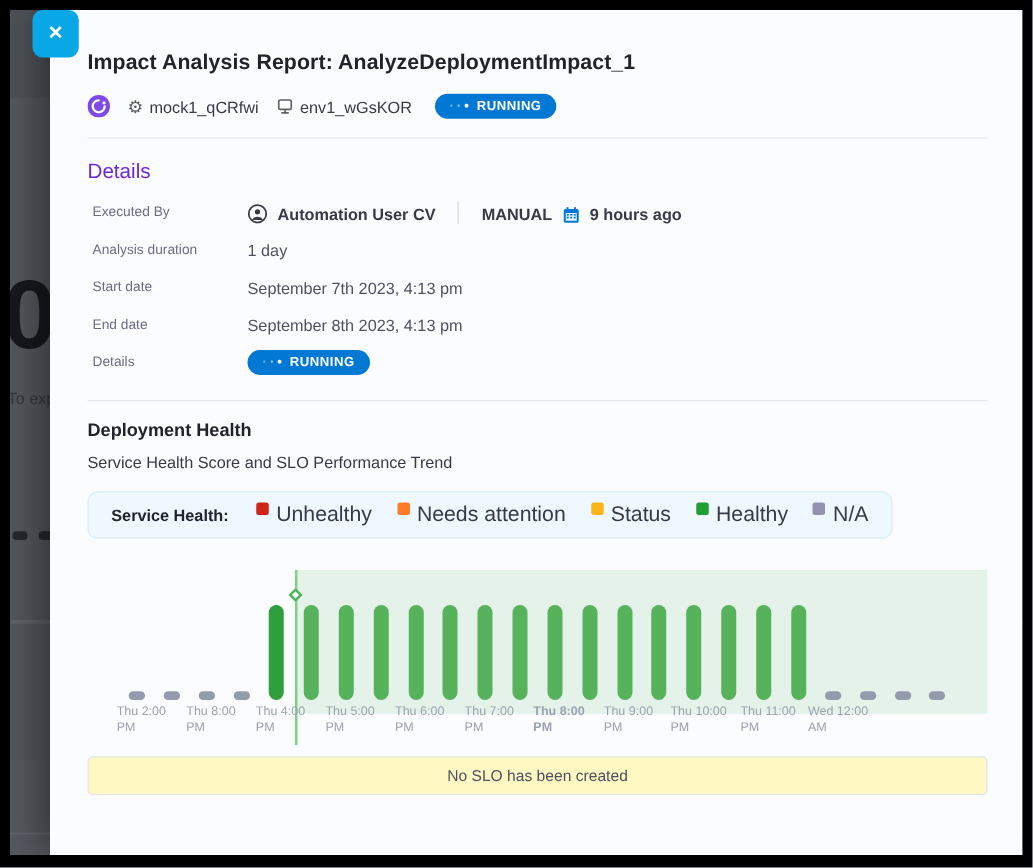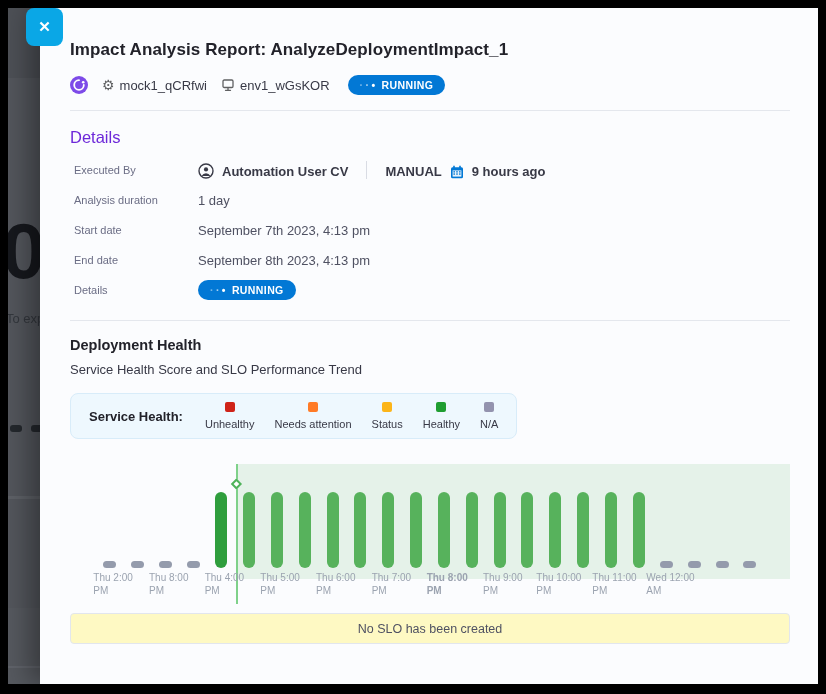--- a/index.html
+++ b/index.html
@@ -63,21 +63,21 @@
 
   .health-heading { margin-top:16px; font-size:14.5px; font-weight:700; color:#22222a; }
   .health-sub { margin-top:9px; font-size:13px; color:#383946; }
 
   .legend-box {
     margin-top:16px; display:inline-flex; align-items:center; gap:20px;
     background:#eef8fe; border:1px solid #d8ecf9; border-radius:8px;
     padding:8px 18px 8px 18px;
   }
   .legend-title { font-size:13px; font-weight:700; color:#22222a; margin-right:2px; }
-  .legend-item { display:flex; align-items:center; gap:6px; font-size:11px; color:#383946;flex-direction:column; }
+  .legend-item { display:flex; align-items:flex-start; gap:6px; font-size:17px; color:#383946; }
   .legend-swatch { width:10px; height:10px; border-radius:2px; flex:none; }
 
   
   .chart { position:relative; margin-top:10px; height:157px; }
   .chart-shade { position:absolute; left:23%; right:0; top:15px; height:115px; background:rgba(76,175,80,.12); }
   .chart-marker-line { position:absolute; left:23%; top:15px; width:2px; height:140px; background:#7fd18a; z-index:3; }
   .chart-marker-diamond {
     position:absolute; left:23%; top:31px; width:8px; height:8px; z-index:4;
     background:#fff; border:2px solid #4eb35a; transform:translateX(-45%) rotate(45deg);
   }

